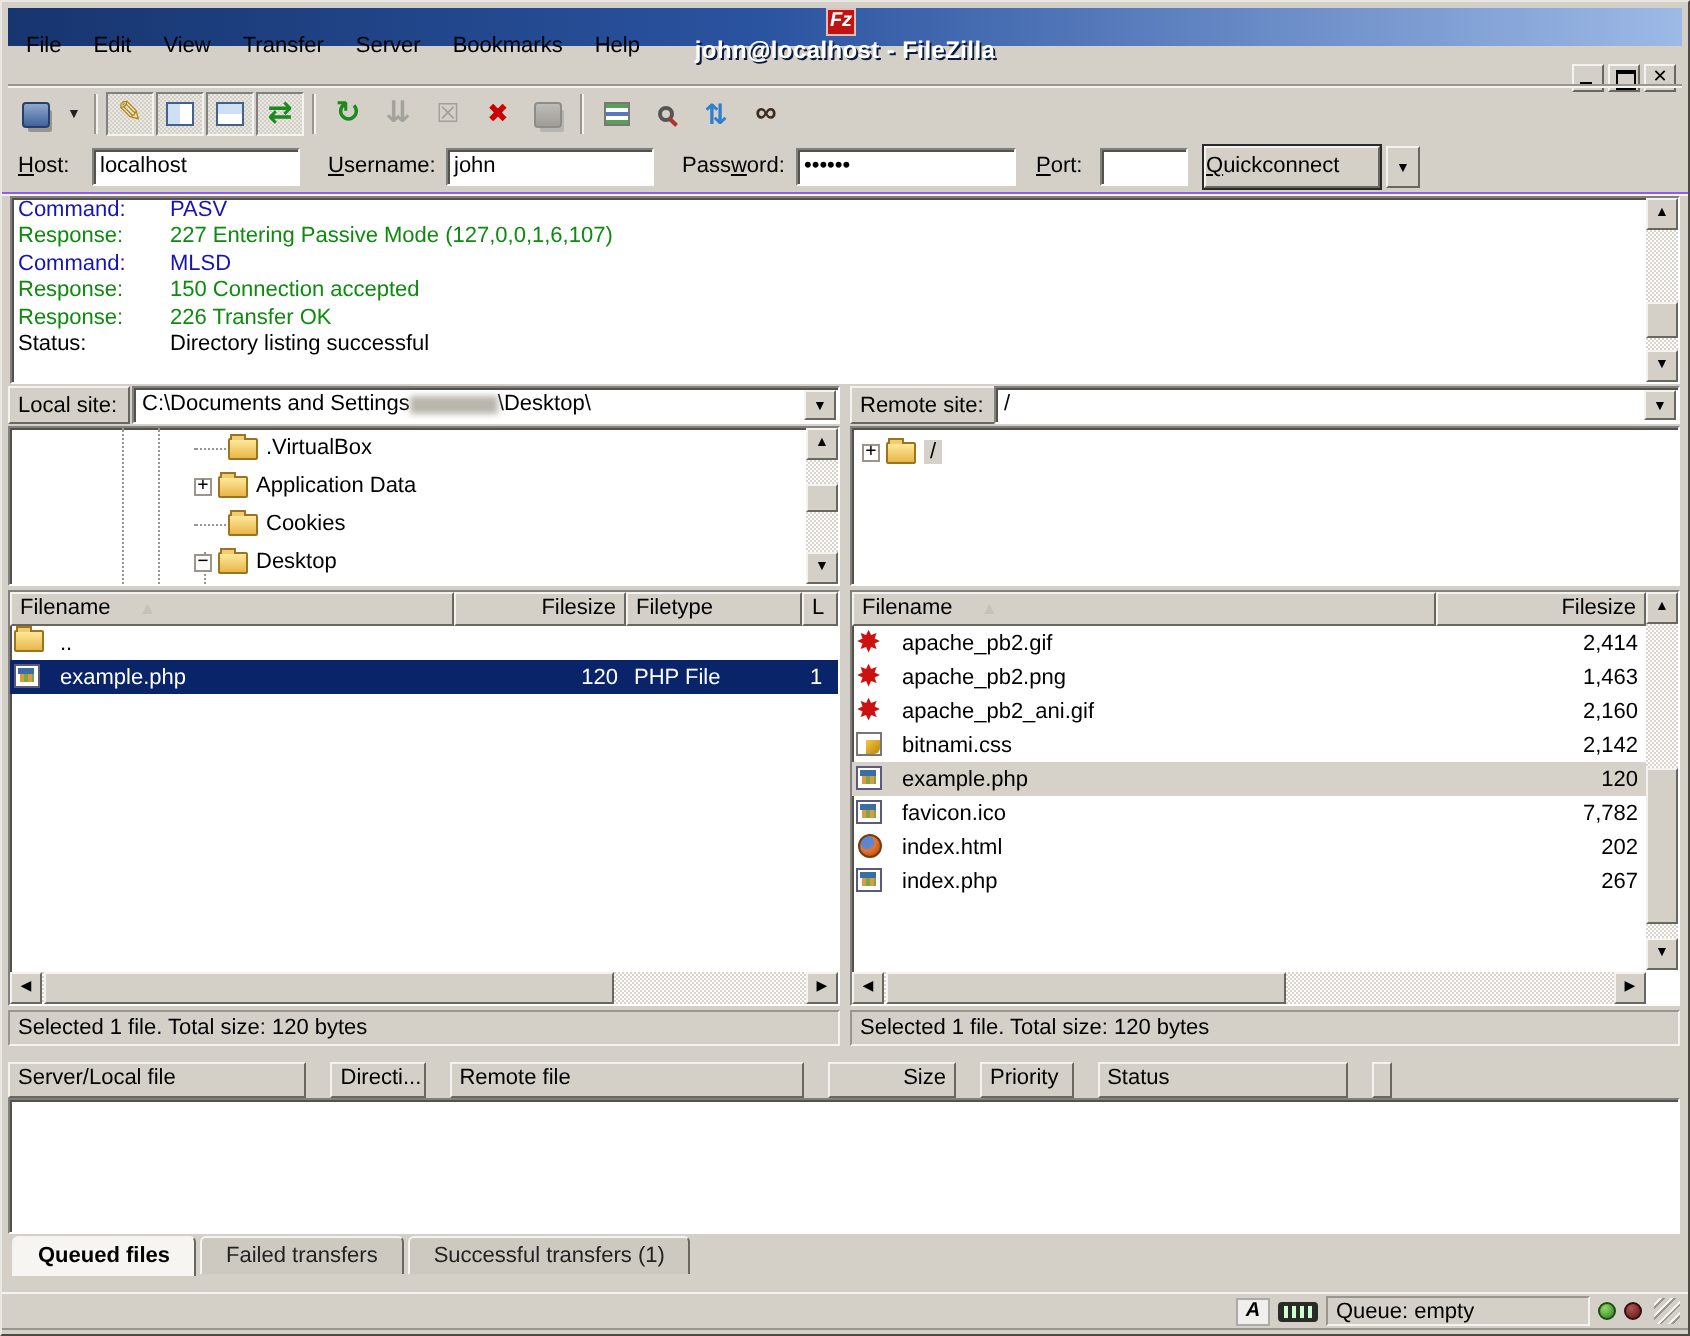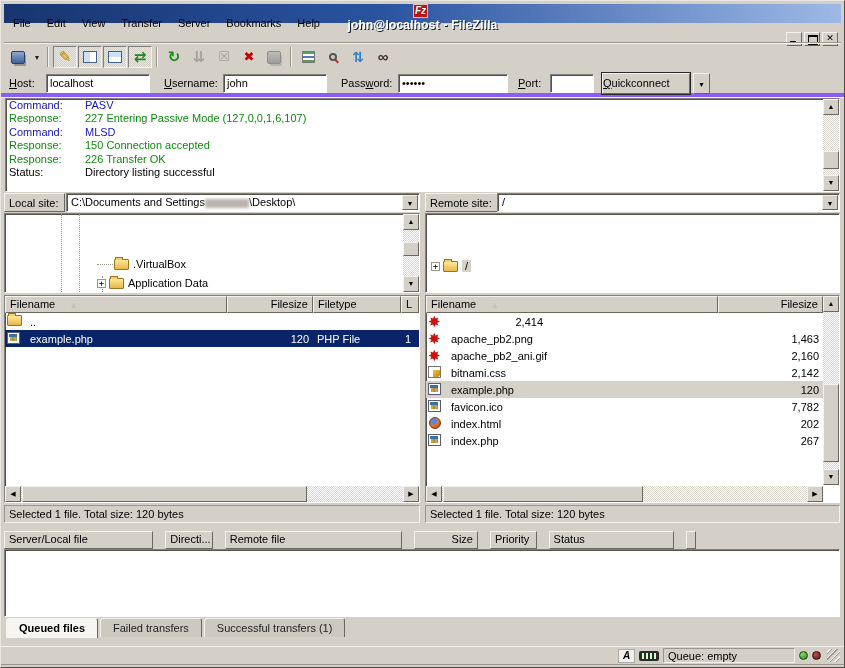--- a/index.html
+++ b/index.html
@@ -45,21 +45,21 @@
   .tico-arr-green { color:#1d8a1d; font-size:15px; font-weight:bold; }
   .tico-gray { color:#666; font-size:13px; }
   .tico-red { color:#c00; font-size:13px; font-weight:bold; }
   .tico-filter { width:13px; height:12px; background:repeating-linear-gradient(180deg,#58a058 0 2px,#fff 2px 4px,#5878c0 4px 6px,#fff 6px 8px,#58a058 8px 10px,#fff 10px 12px); border:1px solid #777; }
   .tico-mag { width:8px; height:8px; border:2px solid #555; border-radius:50%; position:relative; }
   .tico-mag::after { content:""; position:absolute; width:5px; height:2px; background:#a33; bottom:-3px; right:-4px; transform:rotate(45deg); }
   .tico-sync { color:#2e7fd0; font-size:14px; font-weight:bold; }
   .tico-bino { color:#3a2d20; font-size:15px; font-weight:bold; }
 
   
-  #quickbar { position:absolute; top:69px; left:0; right:0; height:27px; border-bottom:4px solid #8b5cf6; box-shadow:0 1px 0 #f4f3ef; }
+  #quickbar { position:absolute; top:69px; left:0; right:0; height:27px; border-bottom:1px solid #8b5cf6; box-shadow:0 1px 0 #f4f3ef; }
   #quickbar .lbl { position:absolute; top:7px; }
   .u { text-decoration:underline; }
   .field { position:absolute; top:4px; height:19px; background:#fff; border:1px solid; border-color:#808080 #fff #fff #808080; box-shadow:inset 1px 1px 0 #55524c; padding:2px 3px 0 3px; }
   #qc-btn { position:absolute; top:3px; left:601px; width:88px; height:21px; text-align:left; padding-top:3px; outline:1px solid #2a2a2a; }
   #qc-dd { position:absolute; top:3px; left:692px; width:17px; height:21px; text-align:center; font-size:7px; padding-top:7px; }
 
   
   #log { position:absolute; top:97px; left:4px; width:835px; height:94px; background:#fff;
     border:1px solid; border-color:#808080 #fff #fff #808080; box-shadow:inset 1px 1px 0 #55524c; overflow:hidden; }
   .log-line { display:flex; line-height:13.4px; padding-left:3px; }
@@ -85,21 +85,21 @@
     border:1px solid; border-color:#f4f3ef #6a675f #6a675f #f4f3ef; background:#d4d0c8; }
   .site-combo { position:absolute; top:0; height:19px; background:#fff; border:1px solid; border-color:#808080 #fff #fff #808080;
     box-shadow:inset 1px 1px 0 #55524c; padding:2px 18px 0 4px; white-space:nowrap; overflow:hidden; }
   .combo-dd { position:absolute; right:1px; top:1px; bottom:1px; width:16px; background:#d4d0c8;
     border:1px solid; border-color:#f4f3ef #6a675f #6a675f #f4f3ef; font-size:7px; text-align:center; line-height:15px; }
   .masked { display:inline-block; width:44px; height:9px; background:#b9b5ad; filter:blur(1.5px); vertical-align:middle; }
 
   .tree-box { position:absolute; top:212px; height:80px; background:#fff;
     border:1px solid; border-color:#808080 #fff #fff #808080; box-shadow:inset 1px 1px 0 #55524c; overflow:hidden; }
   .guide { position:absolute; top:0; bottom:0; border-left:1px dotted #9a968e; }
-  .tree-row { position:absolute; height:18px; display:flex; align-items:center;margin-top:40px; }
+  .tree-row { position:absolute; height:18px; display:flex; align-items:center; }
   .connector { width:16px; border-top:1px dotted #9a968e; margin-right:1px; }
   .expander { width:9px; height:9px; border:1px solid #9a968e; background:#fff; font-size:9px; line-height:7px; text-align:center; margin-right:3px; font-family:"DejaVu Sans Mono",monospace; }
   .ic-folder { width:15px; height:11px; background:linear-gradient(180deg,#ffe89a,#e8b74a); border:1px solid #9c7420; border-radius:1px; position:relative; margin-right:4px; flex:none; display:inline-block; }
   .ic-folder::before { content:""; position:absolute; top:-3px; left:0; width:6px; height:2px; background:#f2cd6e; border:1px solid #9c7420; border-bottom:none; }
 
   
   .list-box { position:absolute; top:294px; height:208px; background:#fff;
     border:1px solid; border-color:#808080 #fff #fff #808080; box-shadow:inset 1px 1px 0 #55524c; overflow:hidden; }
   .lhdr { display:flex; height:17px; }
   .hcell { border:1px solid; border-color:#f4f3ef #6a675f #6a675f #f4f3ef; background:#d4d0c8; padding:1px 4px 0 4px; white-space:nowrap; overflow:hidden; }
@@ -342,20 +342,21 @@
   </div>
 
   <div class="list-box panel-right">
     <div class="lhdr" style="margin-right:16px">
       <div class="hcell" style="flex:1"><span>Filename</span><span class="sort-arrow">▲</span></div>
       <div class="hcell num" style="width:105px">Filesize</div>
     </div>
     <div style="margin-right:16px">
       <div class="lrow">
           <span class="fic"><span class="ic-apache">✸</span></span>
+          <span class="cell" style="flex:1">apache_pb2.gif</span>
           <span class="cell num" style="width:100px">2,414</span>
         </div>
       <div class="lrow">
           <span class="fic"><span class="ic-apache">✸</span></span>
           <span class="cell" style="flex:1">apache_pb2.png</span>
           <span class="cell num" style="width:100px">1,463</span>
         </div>
       <div class="lrow">
           <span class="fic"><span class="ic-apache">✸</span></span>
           <span class="cell" style="flex:1">apache_pb2_ani.gif</span>

